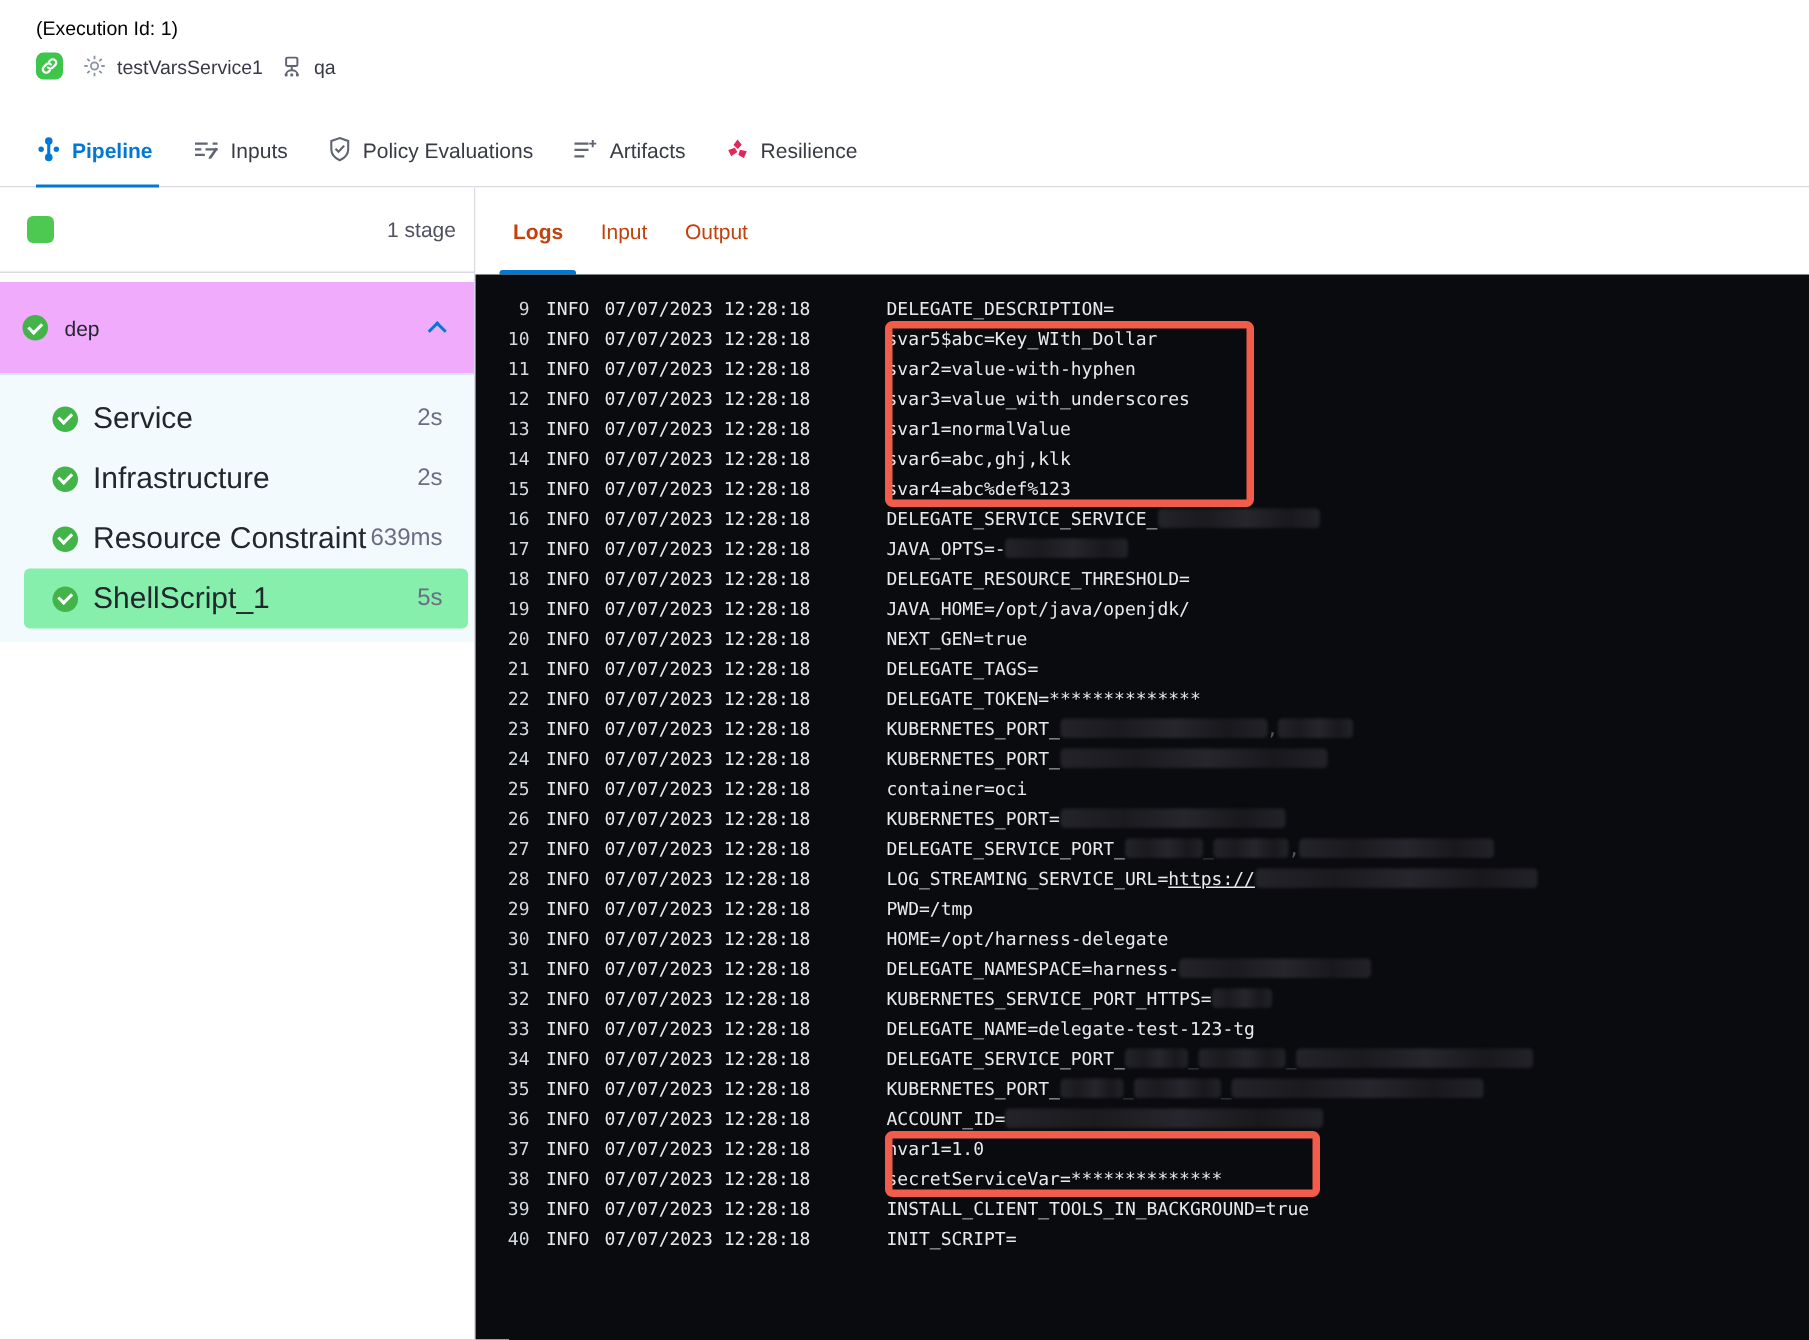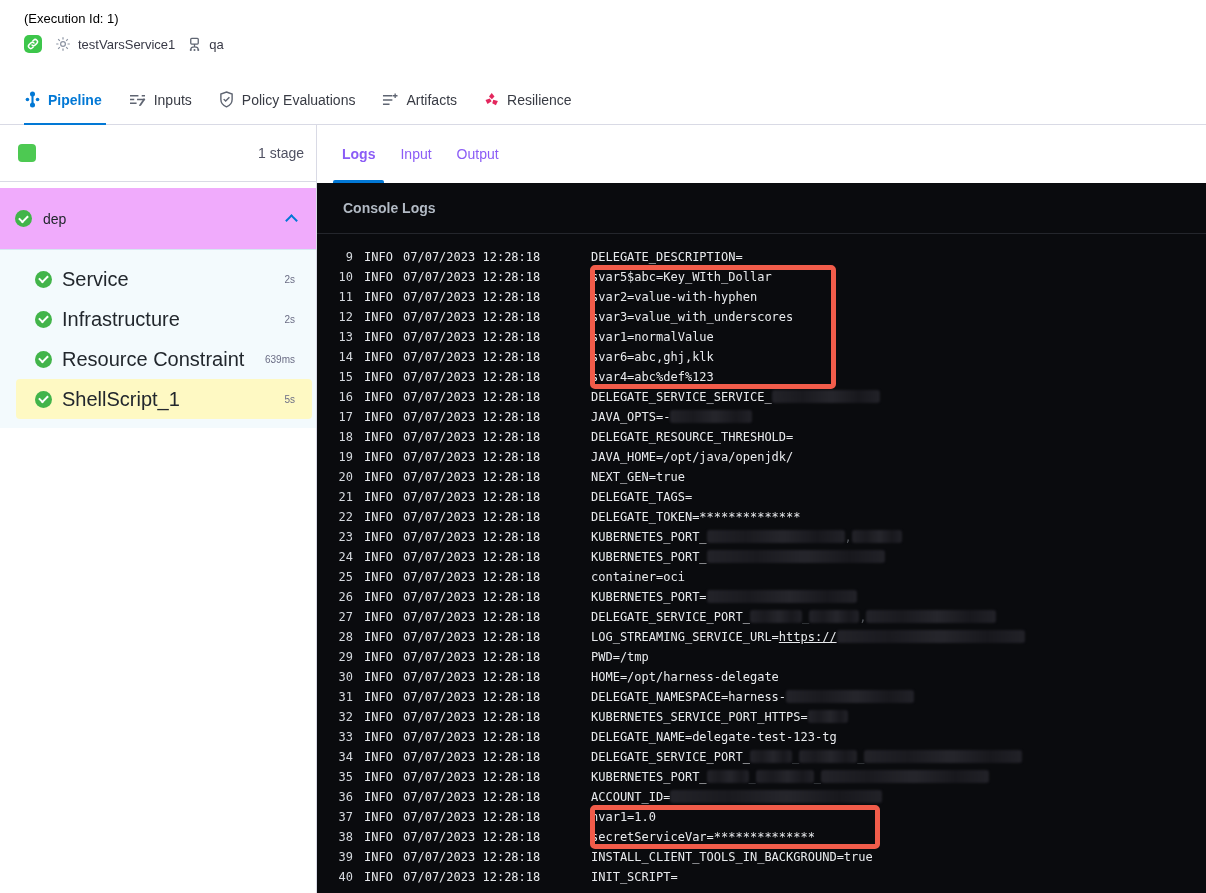--- a/index.html
+++ b/index.html
@@ -38,31 +38,31 @@
   .dep-card { margin-top:6px; }
   .dep-header { height:61px; background:#f0abfc; display:flex; align-items:center;
     padding:0 20px 0 15px; cursor:pointer; }
   .dep-label { font-size:14px; color:#22272d; margin-left:11px; }
   .chev-up { width:9px; height:9px; border-left:2px solid var(--accent); border-top:2px solid var(--accent);
     transform:rotate(45deg); margin-left:auto; margin-top:4px; }
   .dep-divider { height:1px; background:#d5e7f1; }
   .steps { background:#f3fafd; padding:9px 0; }
   .step-row { height:40px; display:flex; align-items:center; margin:0 4px 0 16px;
     padding:0 17px 0 19px; border-radius:4px; cursor:pointer; }
-  .step-row.selected { background:#fef9c3; }
+  .step-row.selected { background:#86efac; }
   .step-label { font-size:20px; color:#22272d; margin-left:10px; }
-  .step-duration { font-size:10px; color:#6b6d85; margin-left:auto; }
+  .step-duration { font-size:16px; color:#6b6d85; margin-left:auto; }
   .check { width:17px; height:17px; border-radius:50%; background:#42b44a; position:relative; flex:none; }
   .check::after { content:""; position:absolute; left:4px; top:4.5px; width:7px; height:4px;
     border-left:2px solid #fff; border-bottom:2px solid #fff; transform:rotate(-45deg); }
 
   
   .log-panel { flex:1; display:flex; flex-direction:column; background:#fff; min-width:0; }
   .log-tabs { height:58px; flex:none; display:flex; align-items:stretch; padding-left:25px; gap:25px; }
-  .log-tab { display:flex; align-items:center; font-size:14px; color:#8b5cf6; position:relative; cursor:pointer; }
+  .log-tab { display:flex; align-items:center; font-size:14px; color:#c2410c; position:relative; cursor:pointer; }
   .log-tab.active { font-weight:bold; }
   .log-tab.active::after { content:""; position:absolute; left:-9px; right:-9px; bottom:0;
     height:3px; border-radius:2px 2px 0 0; background:var(--accent); }
 
   .console { flex:1; background:#0a0b0e; position:relative; overflow:hidden; }
   .console-header { height:51px; display:flex; align-items:center; padding-left:26px;
     border-bottom:1px solid #24262c; font-size:14px; font-weight:bold; color:#b2bac4; }
   .log-lines { position:relative; padding-top:13px;
     font-family:"DejaVu Sans Mono",monospace; font-size:12px; color:#e8eaed; }
   .log-line { height:20px; display:flex; align-items:center; white-space:pre; }
@@ -210,23 +210,20 @@
           <span>Logs</span>
         </div>
       <div class="log-tab">
           <span>Input</span>
         </div>
       <div class="log-tab">
           <span>Output</span>
         </div>
     </div>
     <div class="console">
-      <div class="console-header">
-        <span>Console Logs</span>
-      </div>
       <div class="log-lines">
           <div class="log-line"><span class="ln-num">9</span><span class="ln-level">INFO</span><span class="ln-time">07/07/2023 12:28:18</span><span class="ln-msg"><span>DELEGATE_DESCRIPTION=</span></span></div>
           <div class="log-line"><span class="ln-num">10</span><span class="ln-level">INFO</span><span class="ln-time">07/07/2023 12:28:18</span><span class="ln-msg"><span>svar5$abc=Key_WIth_Dollar</span></span></div>
           <div class="log-line"><span class="ln-num">11</span><span class="ln-level">INFO</span><span class="ln-time">07/07/2023 12:28:18</span><span class="ln-msg"><span>svar2=value-with-hyphen</span></span></div>
           <div class="log-line"><span class="ln-num">12</span><span class="ln-level">INFO</span><span class="ln-time">07/07/2023 12:28:18</span><span class="ln-msg"><span>svar3=value_with_underscores</span></span></div>
           <div class="log-line"><span class="ln-num">13</span><span class="ln-level">INFO</span><span class="ln-time">07/07/2023 12:28:18</span><span class="ln-msg"><span>svar1=normalValue</span></span></div>
           <div class="log-line"><span class="ln-num">14</span><span class="ln-level">INFO</span><span class="ln-time">07/07/2023 12:28:18</span><span class="ln-msg"><span>svar6=abc,ghj,klk</span></span></div>
           <div class="log-line"><span class="ln-num">15</span><span class="ln-level">INFO</span><span class="ln-time">07/07/2023 12:28:18</span><span class="ln-msg"><span>svar4=abc%def%123</span></span></div>
           <div class="log-line"><span class="ln-num">16</span><span class="ln-level">INFO</span><span class="ln-time">07/07/2023 12:28:18</span><span class="ln-msg"><span>DELEGATE_SERVICE_SERVICE_</span><span class="redact" style="width: 108px;"></span></span></div>
           <div class="log-line"><span class="ln-num">17</span><span class="ln-level">INFO</span><span class="ln-time">07/07/2023 12:28:18</span><span class="ln-msg"><span>JAVA_OPTS=-</span><span class="redact" style="width: 82px;"></span></span></div>

